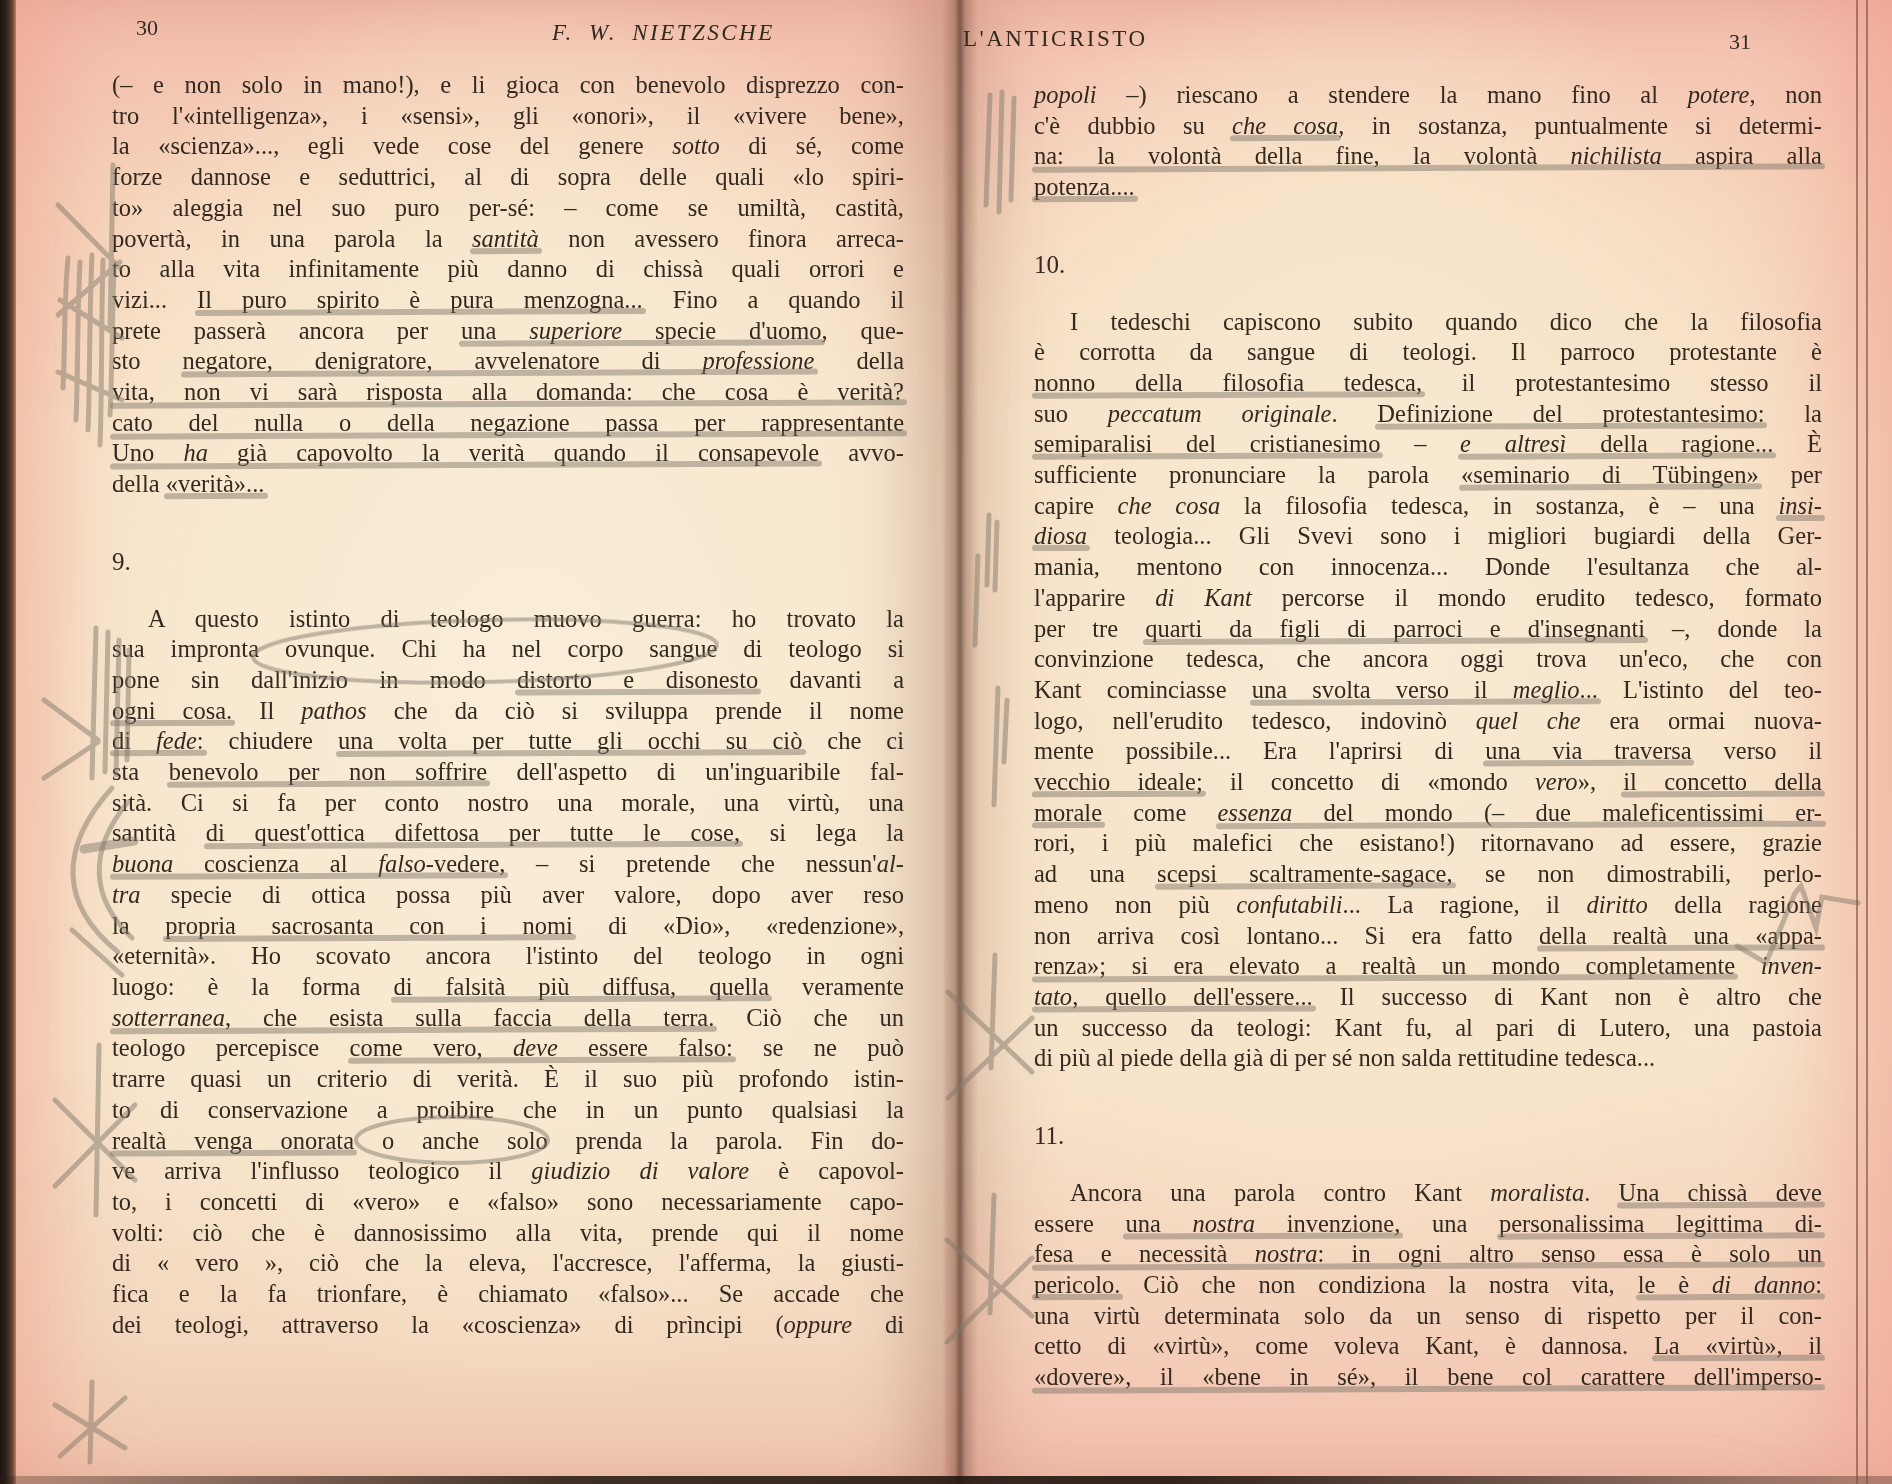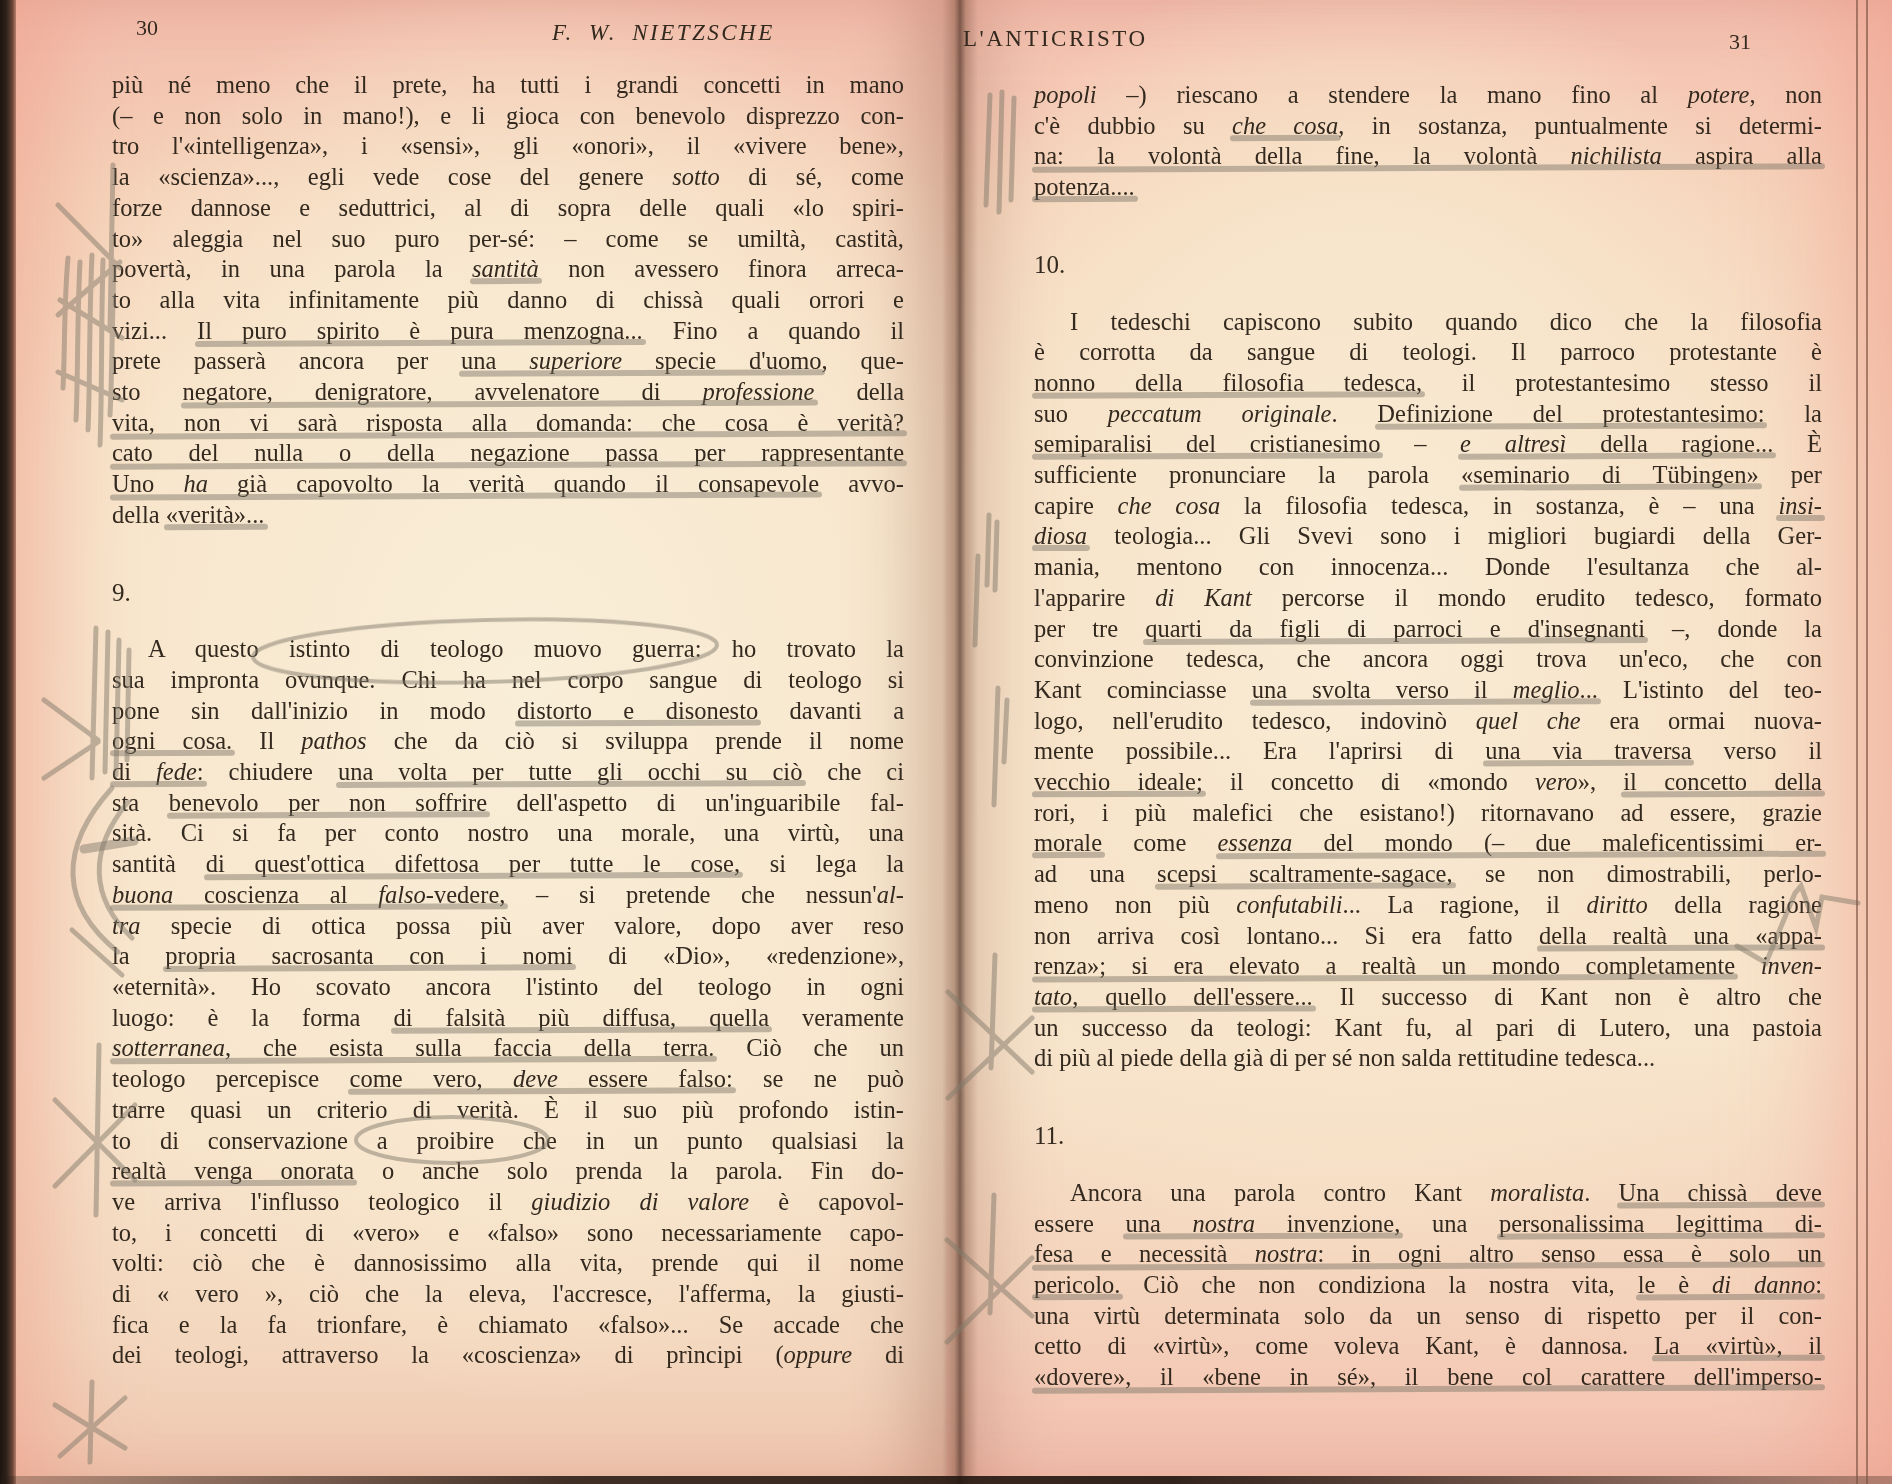--- a/index.html
+++ b/index.html
@@ -55,21 +55,20 @@
   <div class="page page-left"></div>
   <div class="page page-right"></div>
   <div class="spine"></div>
 
   <div class="pagenum pagenum-left">30</div>
   <div class="runhead runhead-left">F. W. NIETZSCHE</div>
   <div class="runhead runhead-right">L'ANTICRISTO</div>
   <div class="pagenum pagenum-right">31</div>
 
   <div class="textcol" id="col-left">
-      <div class="line">più né meno che il prete, ha tutti i grandi concetti in mano</div>
       <div class="line">(– e non solo in mano!), e li gioca con benevolo disprezzo con-</div>
       <div class="line">tro l'«intelligenza», i «sensi», gli «onori», il «vivere bene»,</div>
       <div class="line">la «scienza»..., egli vede cose del genere <i>sotto</i> di sé, come</div>
       <div class="line">forze dannose e seduttrici, al di sopra delle quali «lo spiri-</div>
       <div class="line">to» aleggia nel suo puro per-sé: – come se umiltà, castità,</div>
       <div class="line">povertà, in una parola la <span class="u"><i>santità</i></span> non avessero finora arreca-</div>
       <div class="line">to alla vita infinitamente più danno di chissà quali orrori e</div>
       <div class="line">vizi... <span class="u">Il puro spirito è pura menzogna...</span> Fino a quando il</div>
       <div class="line">prete passerà ancora per <span class="u">una <i>superiore</i> specie d'uomo</span>, que-</div>
       <div class="line">sto <span class="u">negatore, denigratore, avvelenatore di <i>professione</i></span> della</div>
@@ -118,22 +117,22 @@
       <div class="line">capire <i>che cosa</i> la filosofia tedesca, in sostanza, è – una <span class="u"><i>insi-</i></span></div>
       <div class="line"><span class="u"><i>diosa</i></span> teologia... Gli Svevi sono i migliori bugiardi della Ger-</div>
       <div class="line">mania, mentono con innocenza... Donde l'esultanza che al-</div>
       <div class="line">l'apparire <i>di Kant</i> percorse il mondo erudito tedesco, formato</div>
       <div class="line">per tre <span class="u">quarti da figli di parroci e d'insegnanti</span> –, donde la</div>
       <div class="line">convinzione tedesca, che ancora oggi trova un'eco, che con</div>
       <div class="line">Kant cominciasse <span class="u">una svolta verso il <i>meglio</i>...</span> L'istinto del teo-</div>
       <div class="line">logo, nell'erudito tedesco, indovinò <i>quel che</i> era ormai nuova-</div>
       <div class="line">mente possibile... Era l'aprirsi di <span class="u">una via traversa</span> verso il</div>
       <div class="line"><span class="u">vecchio ideale;</span> il concetto di «mondo <i>vero</i>», <span class="u">il concetto della</span></div>
+      <div class="line"><span class="u">morale</span> come <span class="u"><i>essenza</i> del mondo (– due maleficentissimi er-</span></div>
       <div class="line">rori, i più malefici che esistano!) ritornavano ad essere, grazie</div>
-      <div class="line"><span class="u">morale</span> come <span class="u"><i>essenza</i> del mondo (– due maleficentissimi er-</span></div>
       <div class="line">ad una <span class="u">scepsi scaltramente-sagace,</span> se non dimostrabili, perlo-</div>
       <div class="line">meno non più <i>confutabili</i>... La ragione, il <i>diritto</i> della ragione</div>
       <div class="line">non arriva così lontano... Si era fatto <span class="u">della realtà una «appa-</span></div>
       <div class="line"><span class="u">renza»; si era elevato a realtà un mondo completamente</span> <i>inven-</i></div>
       <div class="line"><span class="u"><i>tato</i>, quello dell'essere...</span> Il successo di Kant non è altro che</div>
       <div class="line">un successo da teologi: Kant fu, al pari di Lutero, una pastoia</div>
       <div class="line endpara">di più al piede della già di per sé non salda rettitudine tedesca...</div>
       <div class="heading">11.</div>
       <div class="line indent">Ancora una parola contro Kant <i>moralista</i>. <span class="u">Una chissà deve</span></div>
       <div class="line">essere <span class="u">una <i>nostra</i> invenzione,</span> una <span class="u">personalissima legittima di-</span></div>

